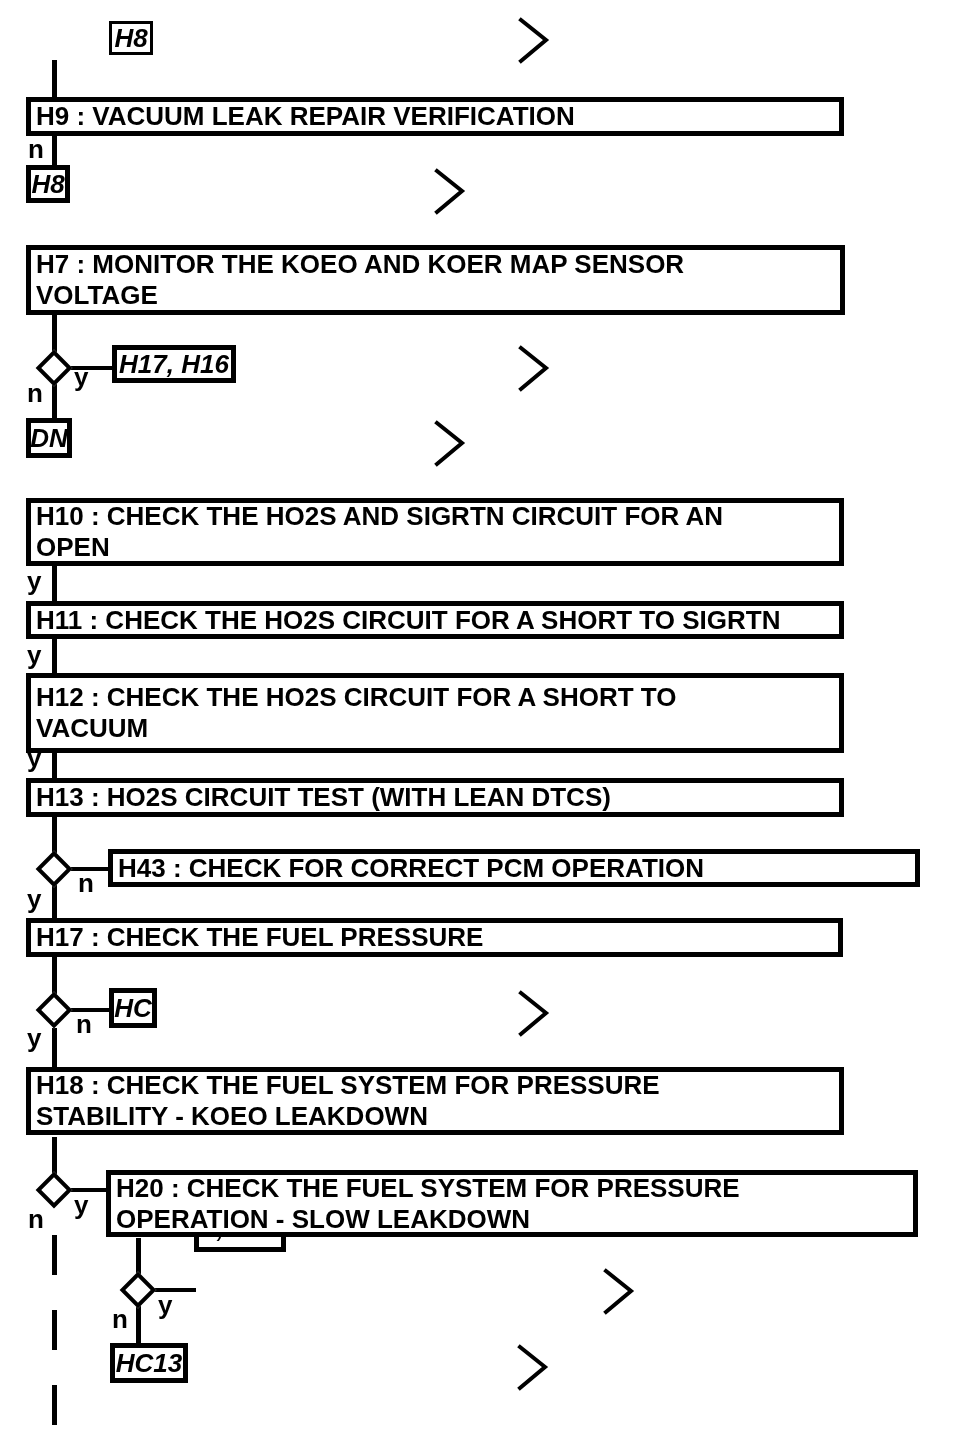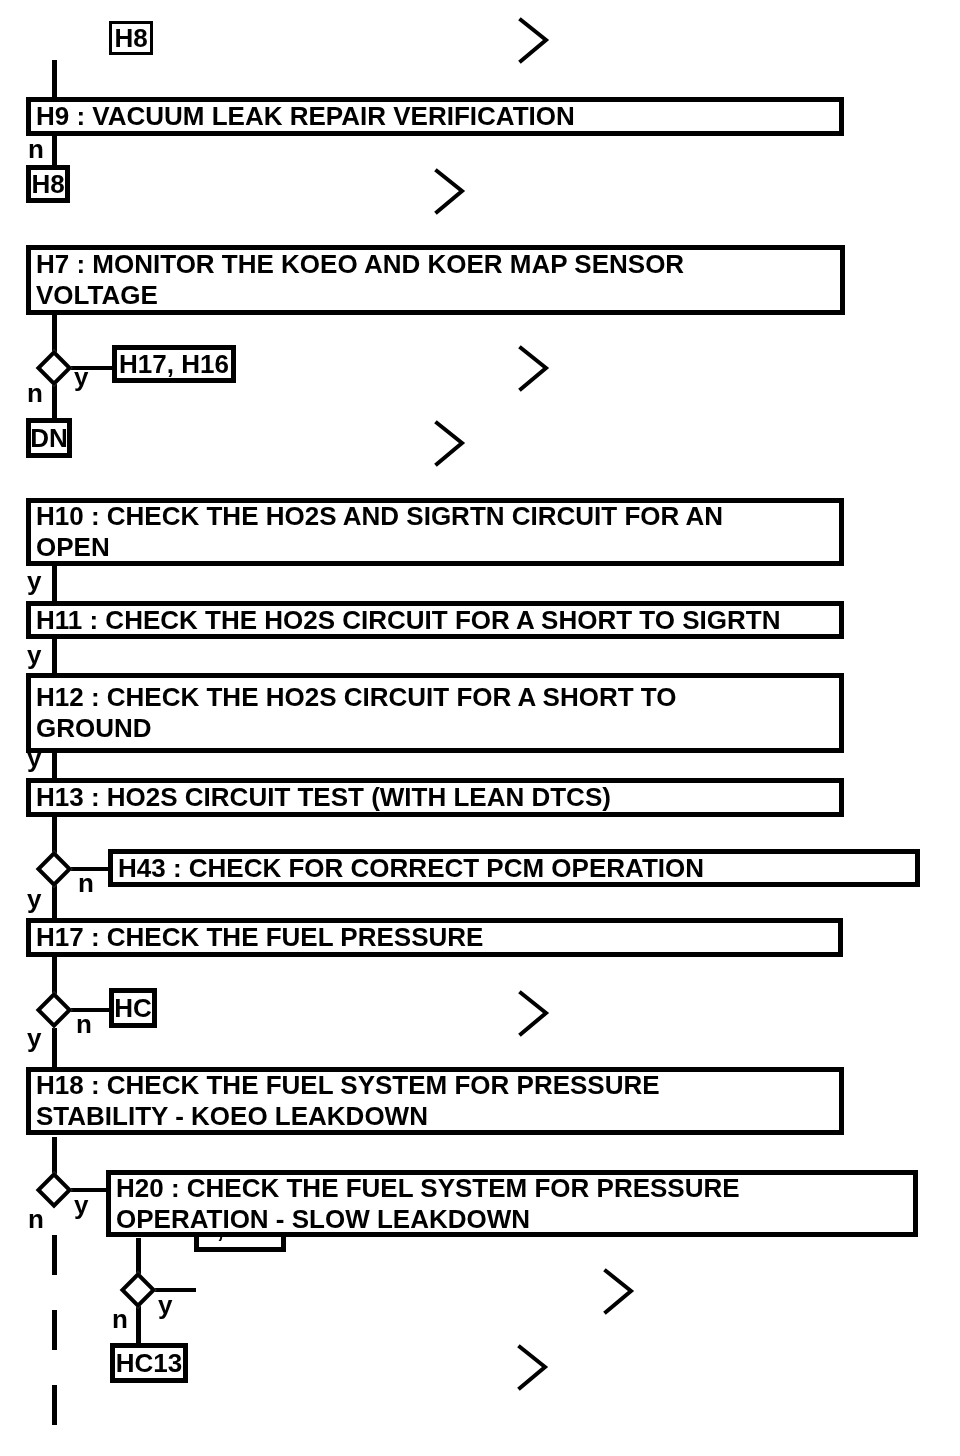--- a/index.html
+++ b/index.html
@@ -13,20 +13,21 @@
     display:flex;flex-direction:column;justify-content:center;
     font-weight:bold;font-size:26px;line-height:31px;letter-spacing:0px;
     padding-left:5px;white-space:nowrap;overflow:hidden;
   }
   
   .term{
     position:absolute;box-sizing:border-box;border:5px solid #000;background:#fff;
     display:flex;align-items:center;justify-content:center;
     font-weight:bold;font-size:26px;line-height:26px;white-space:nowrap;overflow:hidden;
     padding:0 2px;
+    font-style:italic;
   }
   .term.thin{border-width:3px;}
   
   .vl{position:absolute;width:5px;background:#000;}
   .hl{position:absolute;height:4px;background:#000;}
   .vl-dashed{
     position:absolute;width:5px;
     background:repeating-linear-gradient(to bottom,#000 0 40px,transparent 40px 75px);
   }
   
@@ -142,21 +143,21 @@
   </div>
   <div class="proc" style="left:26px;top:498px;width:818px;height:68px">
     <div>H10 : CHECK THE HO2S AND SIGRTN CIRCUIT FOR AN</div>
     <div>OPEN</div>
   </div>
   <div class="proc" style="left:26px;top:601px;width:818px;height:38px">
     <div>H11 : CHECK THE HO2S CIRCUIT FOR A SHORT TO SIGRTN</div>
   </div>
   <div class="proc" style="left:26px;top:673px;width:818px;height:80px">
     <div>H12 : CHECK THE HO2S CIRCUIT FOR A SHORT TO</div>
-    <div>GROUND</div>
+    <div>VACUUM</div>
   </div>
   <div class="proc" style="left:26px;top:778px;width:818px;height:39px">
     <div>H13 : HO2S CIRCUIT TEST (WITH LEAN DTCS)</div>
   </div>
   <div class="proc" style="left:108px;top:849px;width:812px;height:38px">
     <div>H43 : CHECK FOR CORRECT PCM OPERATION</div>
   </div>
   <div class="proc" style="left:26px;top:918px;width:817px;height:39px">
     <div>H17 : CHECK THE FUEL PRESSURE</div>
   </div>

